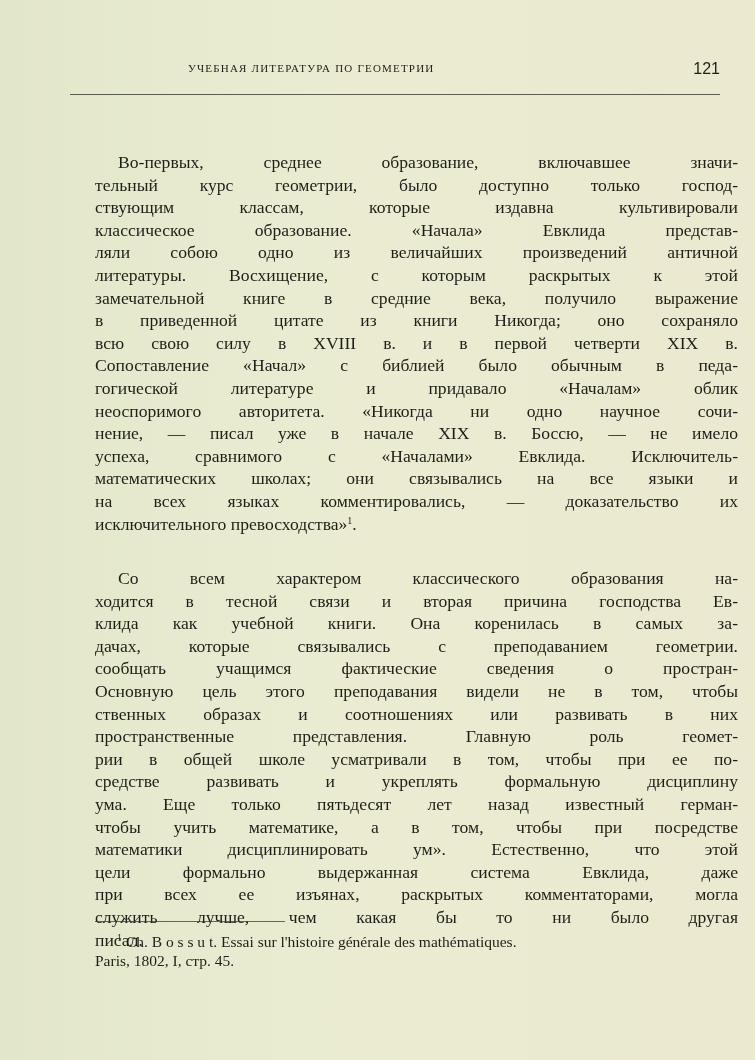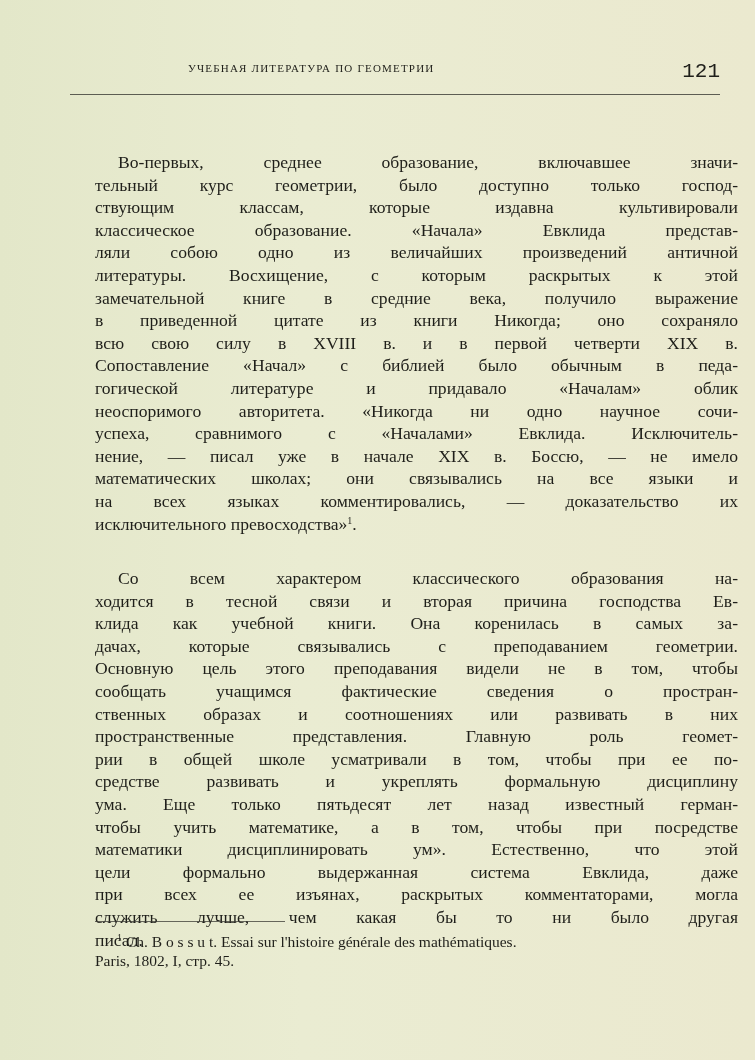--- a/index.html
+++ b/index.html
@@ -28,22 +28,22 @@
       left: 118px;
       top: 2px;
       font-size: 11px;
       letter-spacing: 1.2px;
       font-family: "Liberation Serif", serif;
     }
     .page-number {
       position: absolute;
       right: 0px;
       top: 0px;
-      font-size: 21px;
-      font-family: Liberation Mono, monospace;
+      font-size: 16px;
+      font-family: Liberation Sans, sans-serif;
     }
     .header-rule {
       position: absolute;
       left: 70px;
       top: 94px;
       width: 418px;
       height: 1px;
       background: #3a3a33;
       opacity: 0.8;
     }
@@ -102,31 +102,31 @@
     <span class="line"><span>ствующим классам, которые издавна культивировали</span></span>
     <span class="line"><span>классическое образование. «Начала» Евклида представ-</span></span>
     <span class="line"><span>ляли собою одно из величайших произведений античной</span></span>
     <span class="line"><span>литературы. Восхищение, с которым раскрытых к этой</span></span>
     <span class="line"><span>замечательной книге в средние века, получило выражение</span></span>
     <span class="line"><span>в приведенной цитате из книги Никогда; оно сохраняло</span></span>
     <span class="line"><span>всю свою силу в XVIII в. и в первой четверти XIX в.</span></span>
     <span class="line"><span>Сопоставление «Начал» с библией было обычным в педа-</span></span>
     <span class="line"><span>гогической литературе и придавало «Началам» облик</span></span>
     <span class="line"><span>неоспоримого авторитета. «Никогда ни одно научное сочи-</span></span>
+    <span class="line"><span>нение, — писал уже в начале XIX в. Боссю, — не имело</span></span>
     <span class="line"><span>успеха, сравнимого с «Началами» Евклида. Исключитель-</span></span>
-    <span class="line"><span>нение, — писал уже в начале XIX в. Боссю, — не имело</span></span>
     <span class="line"><span>математических школах; они связывались на все языки и</span></span>
     <span class="line"><span>на всех языках комментировались, — доказательство их</span></span>
     <span class="line last"><span>исключительного превосходства»</span><sup>1</sup><span>.</span></span>
     <span class="line indent"><span>Со всем характером классического образования на-</span></span>
     <span class="line"><span>ходится в тесной связи и вторая причина господства Ев-</span></span>
     <span class="line"><span>клида как учебной книги. Она коренилась в самых за-</span></span>
     <span class="line"><span>дачах, которые связывались с преподаванием геометрии.</span></span>
+    <span class="line"><span>сообщать учащимся фактические сведения о простран-</span></span>
     <span class="line"><span>Основную цель этого преподавания видели не в том, чтобы</span></span>
-    <span class="line"><span>сообщать учащимся фактические сведения о простран-</span></span>
     <span class="line"><span>ственных образах и соотношениях или развивать в них</span></span>
     <span class="line"><span>пространственные представления. Главную роль геомет-</span></span>
     <span class="line"><span>рии в общей школе усматривали в том, чтобы при ее по-</span></span>
     <span class="line"><span>средстве развивать и укреплять формальную дисциплину</span></span>
     <span class="line"><span>ума. Еще только пятьдесят лет назад известный герман-</span></span>
     <span class="line"><span>чтобы учить математике, а в том, чтобы при посредстве</span></span>
     <span class="line"><span>математики дисциплинировать ум». Естественно, что этой</span></span>
     <span class="line"><span>цели формально выдержанная система Евклида, даже</span></span>
     <span class="line"><span>при всех ее изъянах, раскрытых комментаторами, могла</span></span>
     <span class="line"><span>служить лучше, чем какая бы то ни было другая</span></span>

